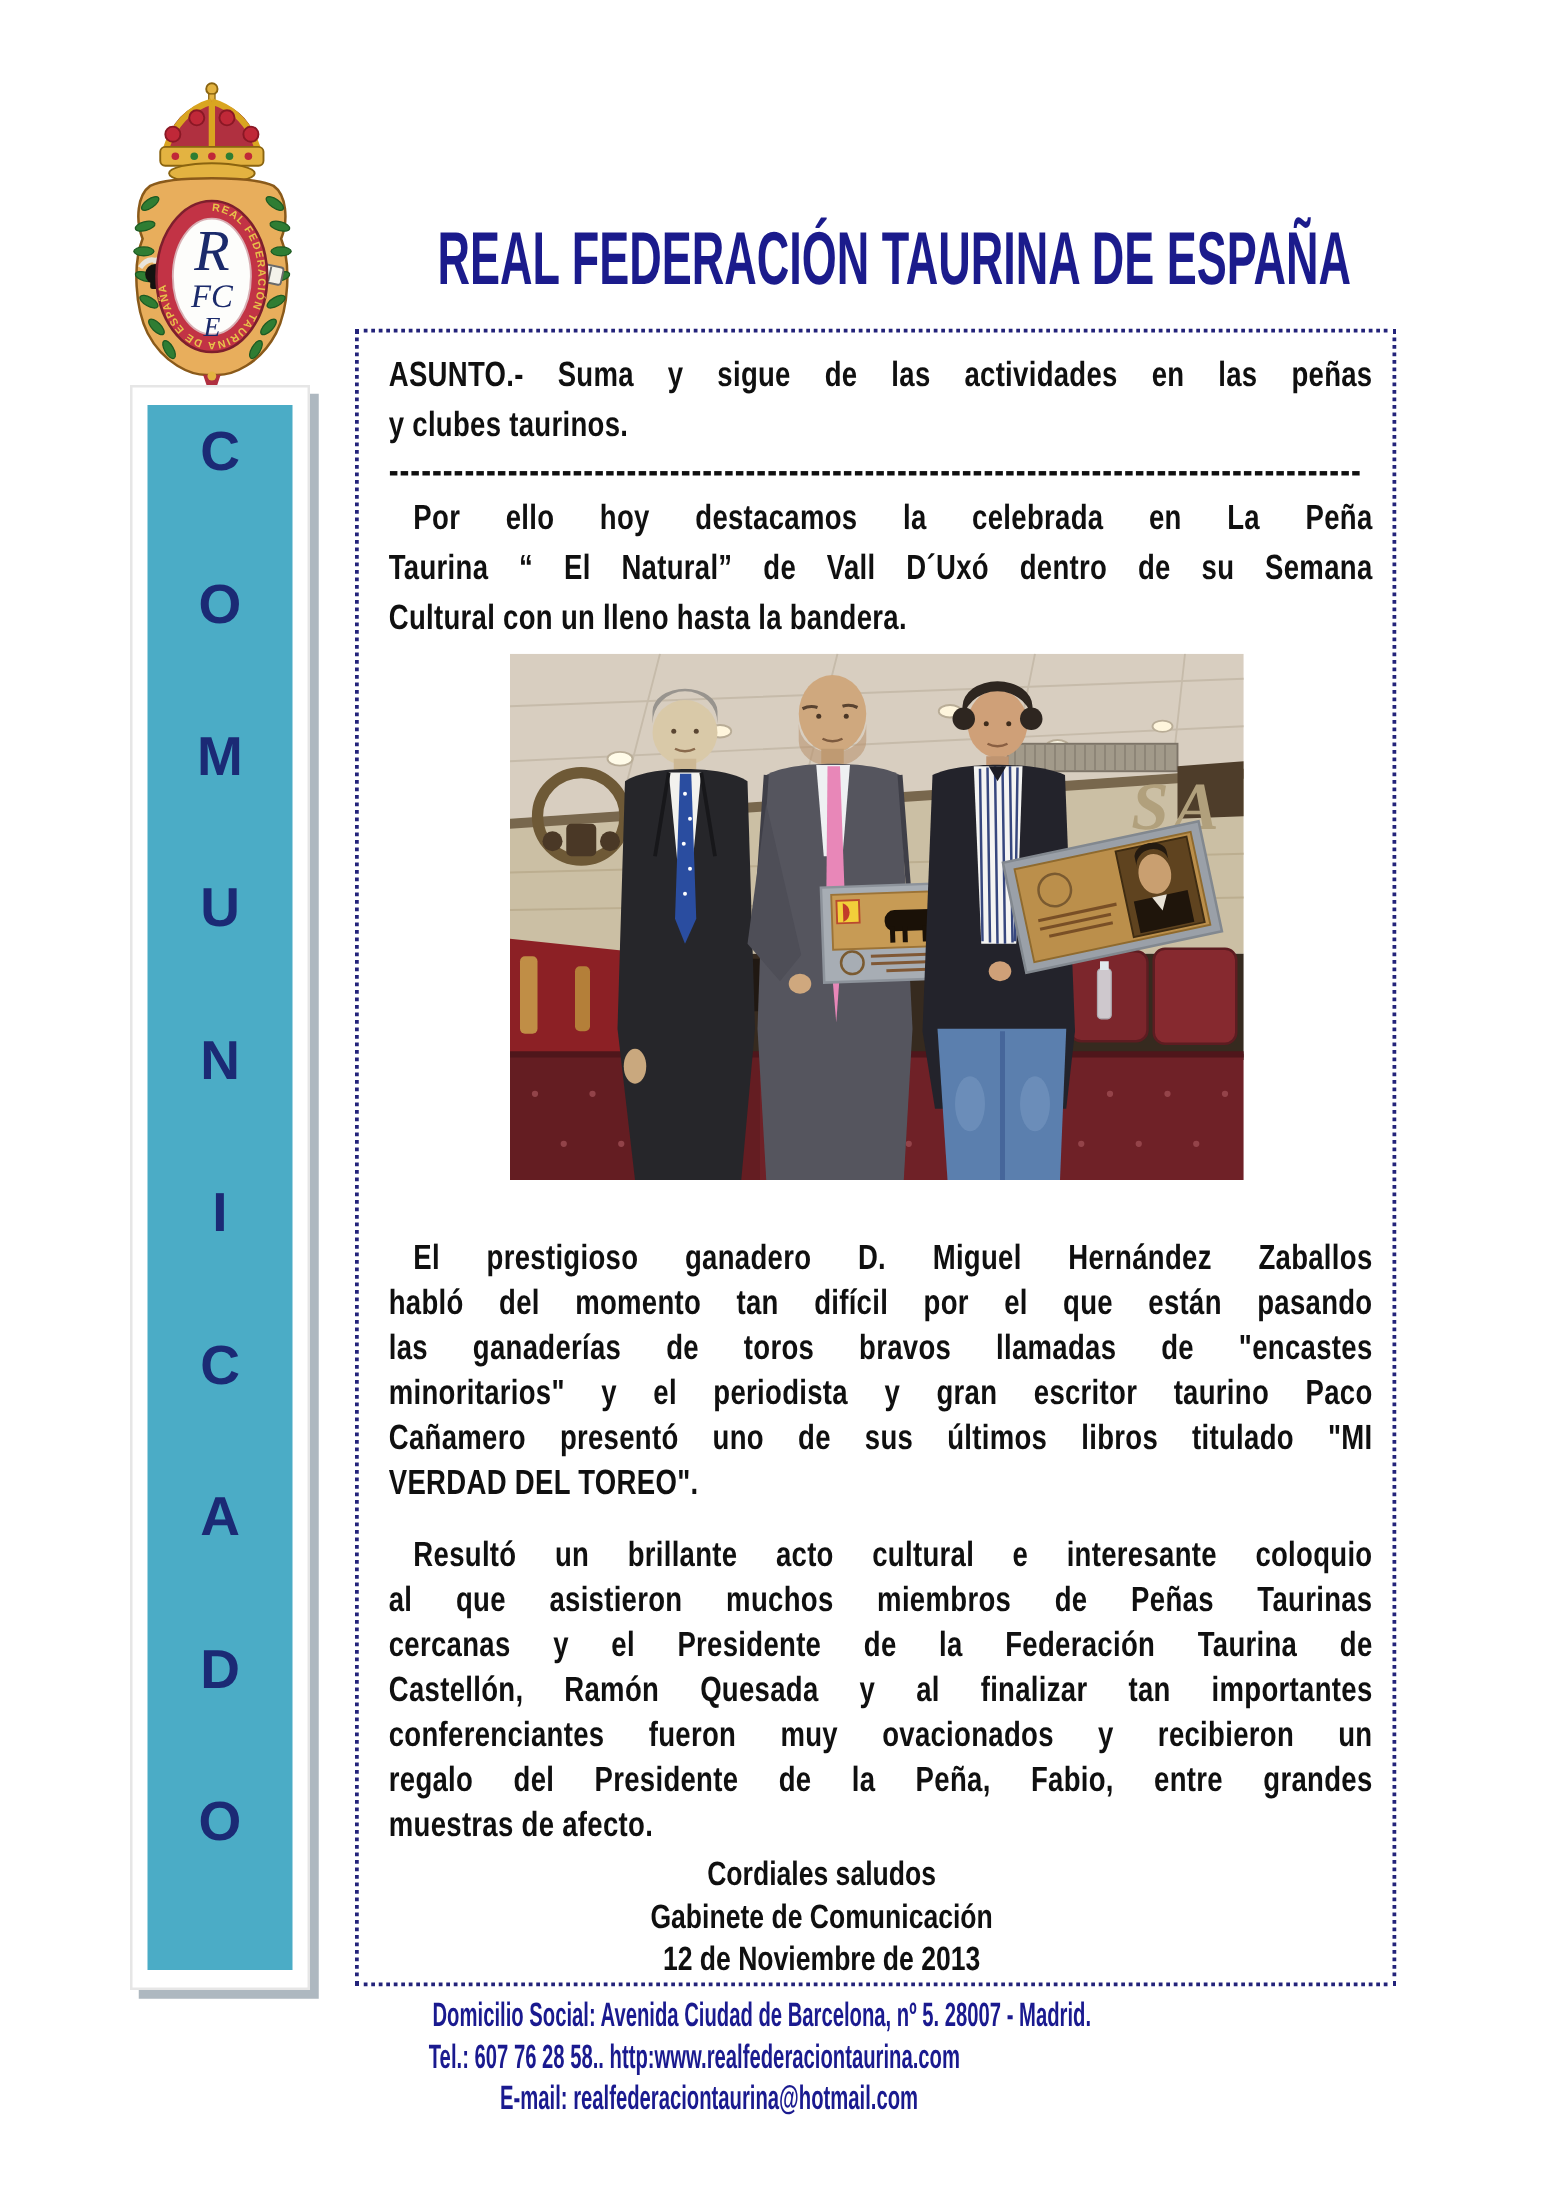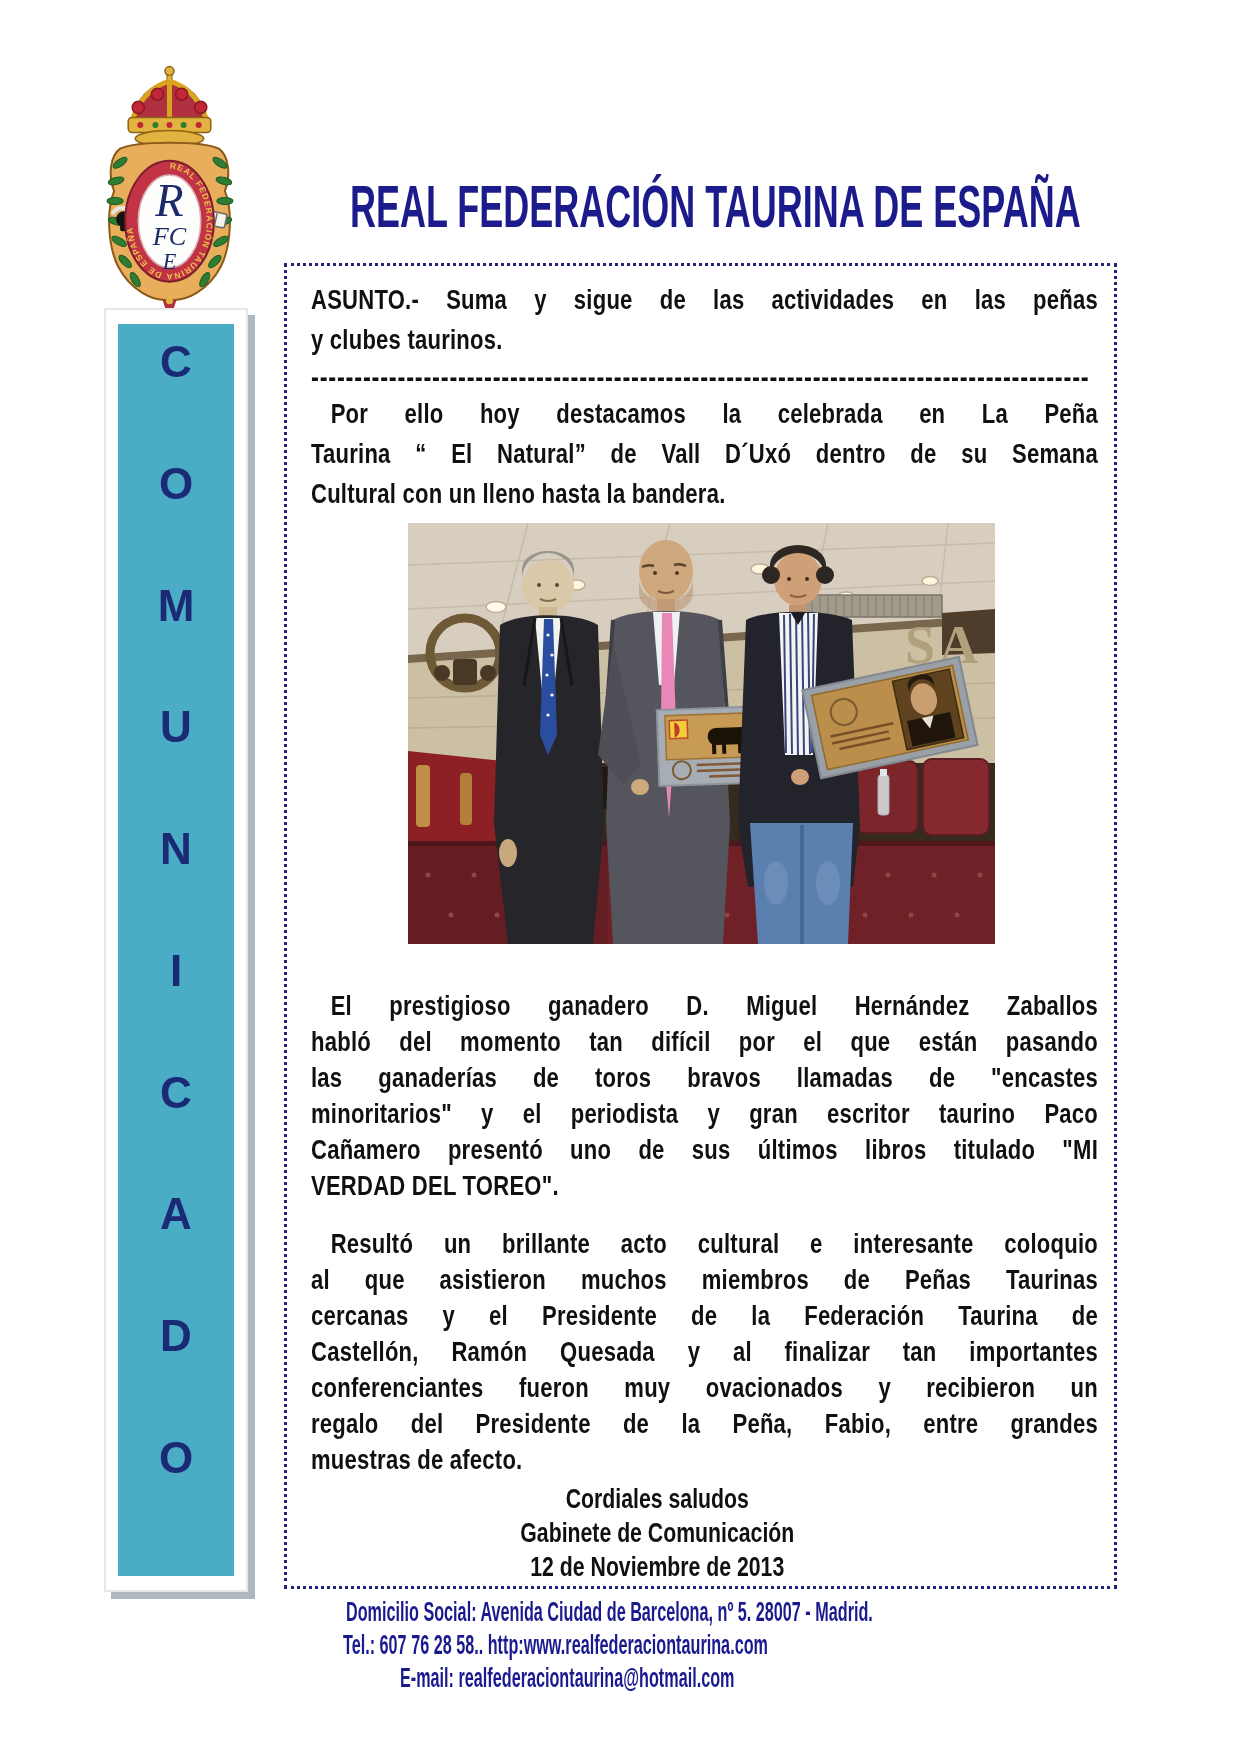--- a/index.html
+++ b/index.html
@@ -33,21 +33,21 @@
   .bl.last{text-align-last:left;}
   .bl.ind{text-indent:25px;}
   .divider{font-size:30px;font-weight:bold;line-height:34px;letter-spacing:1px;
            white-space:nowrap;overflow:hidden;height:34px;}
   .photo-spacer{height:474px;}
   .para.mt{margin-top:22px;}
   .closing{margin-top:4px;width:880px;}
   .cl{font-size:27px;font-weight:bold;line-height:34px;text-align:center;text-align-last:center;}
 
   
-  .photo{position:absolute;left:408px;top:523px;width:587px;height:421px;}
+  .photo{position:absolute;left:408px;top:523px;width:587px;height:421px;font-style:italic;}
   .photo svg{display:block;}
 
   
   .footer{position:absolute;left:310px;top:1596px;width:1100px;transform:scaleX(0.60);
           transform-origin:left top;color:#1a1a8f;}
   .fl{font-size:27px;font-weight:bold;line-height:33px;white-space:nowrap;}
   .fl1{margin-left:60px;}
   .fl2{margin-left:55px;}
   .fl3{margin-left:150px;}
 </style>

